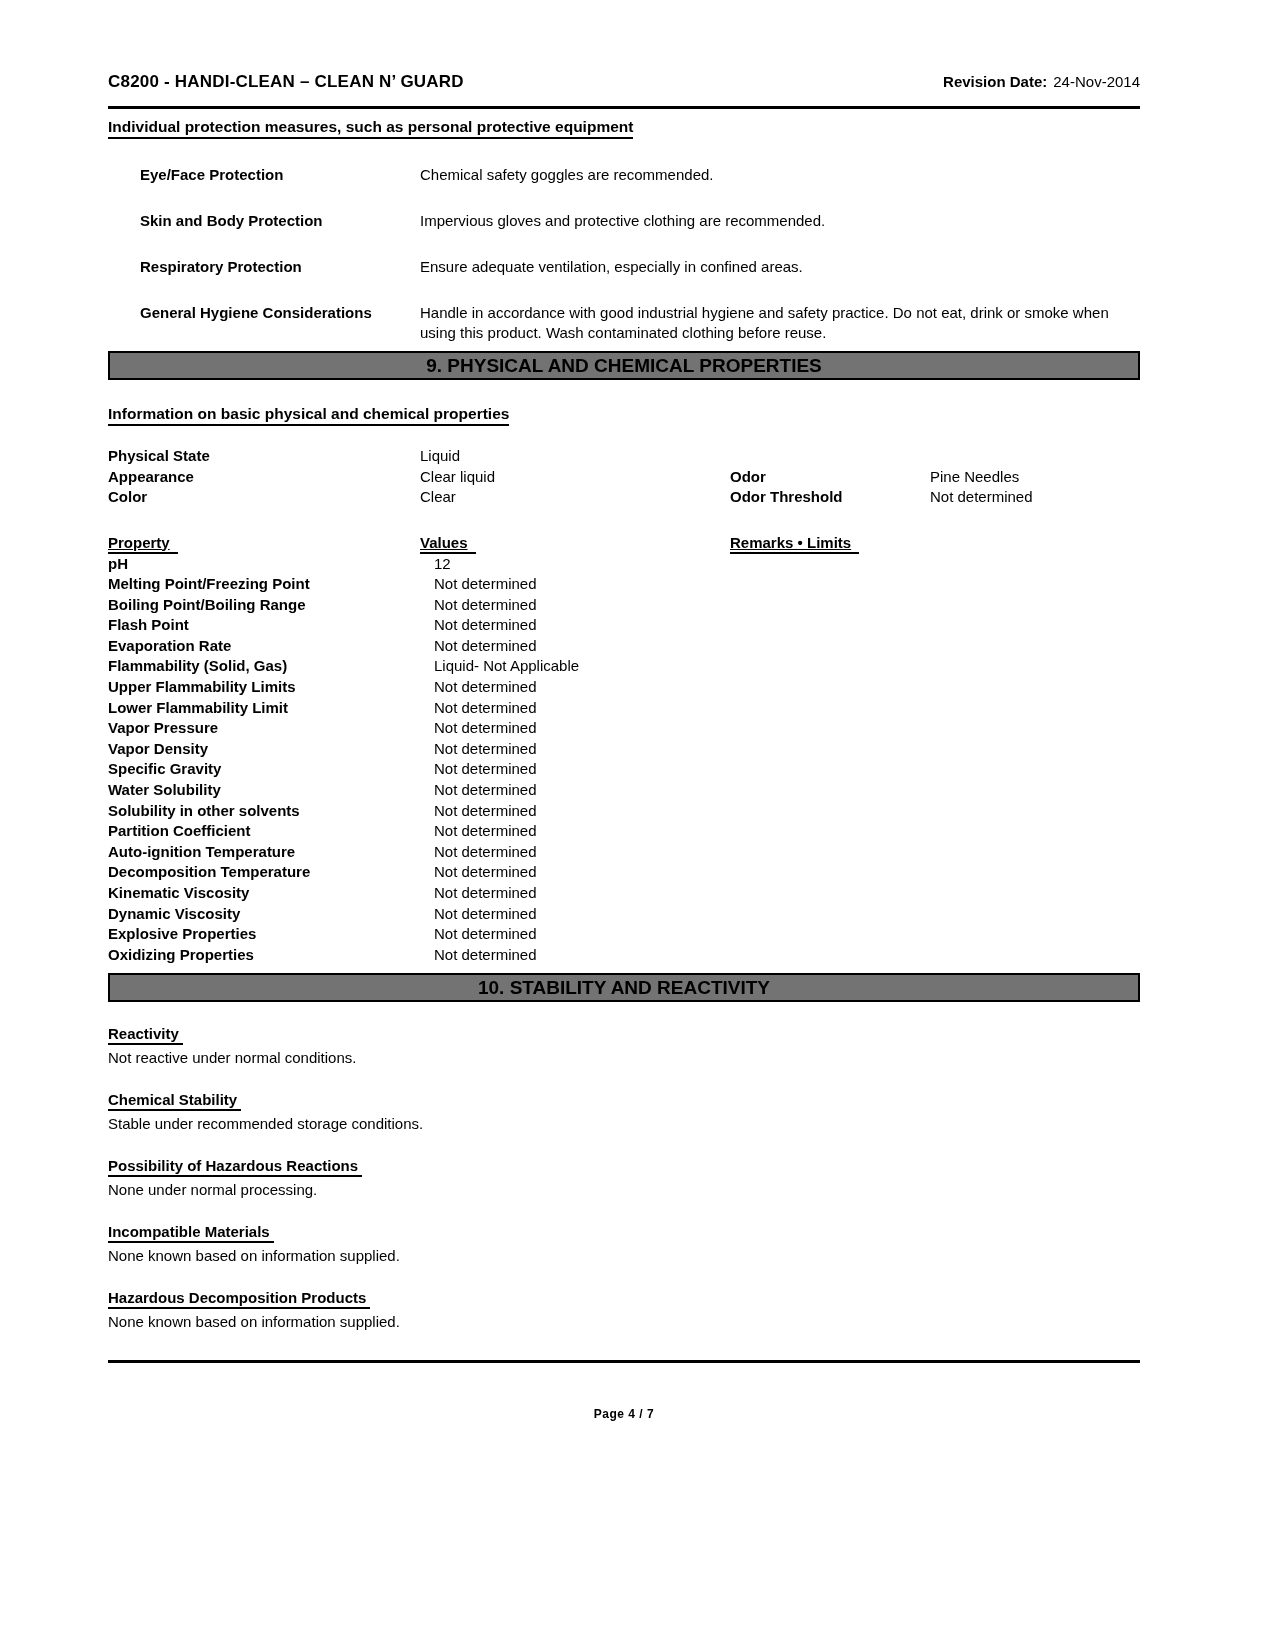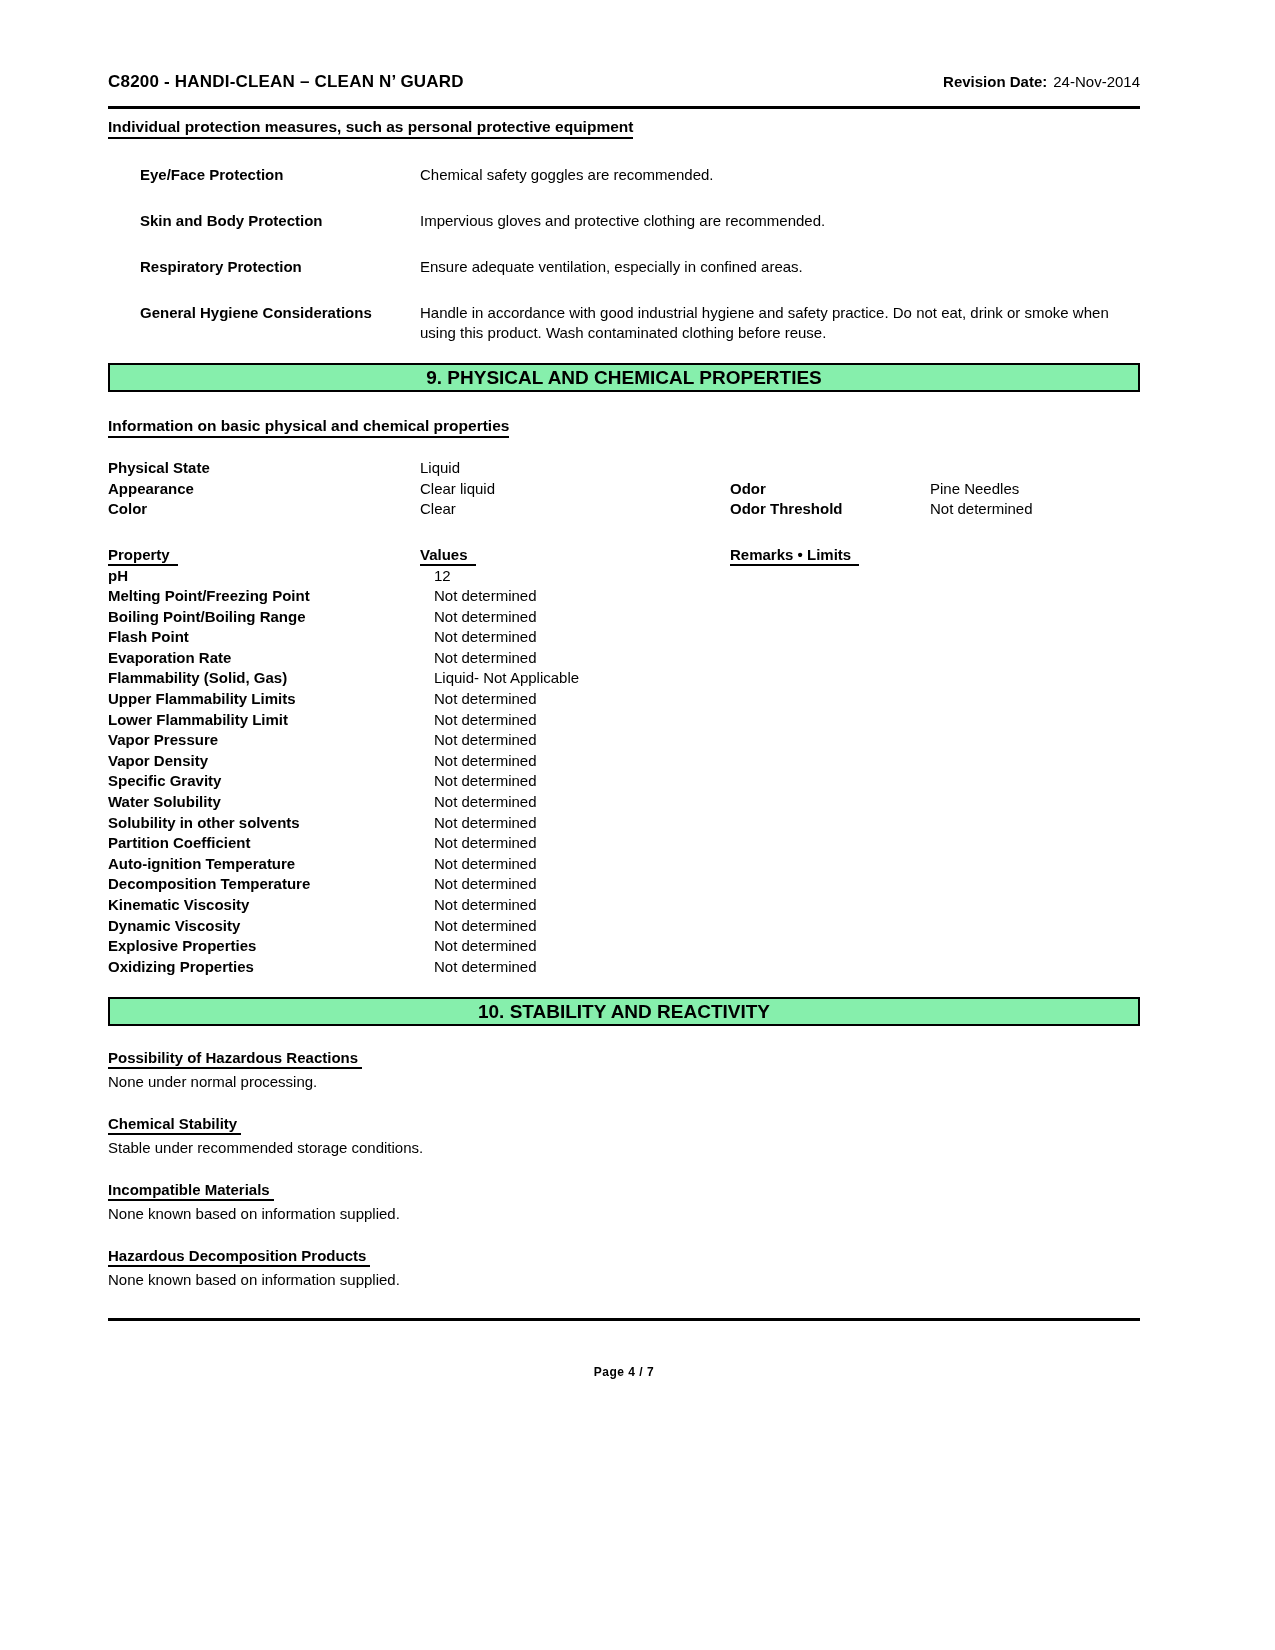--- a/index.html
+++ b/index.html
@@ -34,43 +34,43 @@
   }
   .protection-heading { margin-top: 8px; }
 
   
   .p-item { display: flex; margin-top: 26px; font-size: 15px; line-height: 20px; }
   .p-label { margin-left: 32px; width: 280px; font-weight: bold; flex-shrink: 0; }
   .p-value { flex: 1; }
 
   
   .section-bar {
-    margin-top: 20px;
+    margin-top: 8px;
     height: 29px;
-    background: #86efac;
+    background: #737373;
     border: 2px solid #000;
     text-align: center;
     font-size: 19px;
     font-weight: bold;
     line-height: 25px;
   }
 
   .subheading { margin-top: 24px; }
 
   
   .state-table { margin-top: 20px; font-size: 15px; }
   .state-row { display: flex; line-height: 20.5px; }
   .st-label  { width: 312px; font-weight: bold; flex-shrink: 0; }
   .st-value  { width: 310px; flex-shrink: 0; }
   .st-label2 { width: 200px; font-weight: bold; flex-shrink: 0; }
   .st-value2 { flex: 1; }
 
   
   .prop-table { margin-top: 24px; font-size: 15px; }
-  .prop-header { display: flex; line-height: 21px; margin-bottom: 1px; }
+  .prop-header { display: flex; line-height: 21px; margin-bottom: 1px; text-decoration: underline; }
   .ph-col { font-weight: bold; border-bottom: 2px solid #000; padding-bottom: 1px; padding-right: 8px; align-self: flex-start; }
   .ph-wrap1 { width: 312px; flex-shrink: 0; }
   .ph-wrap2 { width: 310px; flex-shrink: 0; }
   .prop-row { display: flex; line-height: 20.6px; gap: 14px; }
   .pr-name  { width: 312px; font-weight: bold; flex-shrink: 0; }
   .pr-value { width: 310px; flex-shrink: 0; }
 
   
   .subsections { margin-top: 4px; font-size: 15px; }
   .sub { margin-top: 22px; }
@@ -270,31 +270,35 @@
           <div class="pr-name">Oxidizing Properties</div>
           <div class="pr-value">Not determined</div>
         </div>
       </div>
   </div>
 
   <div class="section-bar">10. STABILITY AND REACTIVITY</div>
 
   <div class="subsections">
 
+      <div class="sub">
+        <div><span class="sub-head">Reactivity</span></div>
+        <div class="sub-text">Not reactive under normal conditions.</div>
+      </div>
+
+      <div class="sub">
+        <div><span class="sub-head">Chemical Stability</span></div>
+        <div class="sub-text">Stable under recommended storage conditions.</div>
+      </div>
 
       <div class="sub">
         <div><span class="sub-head">Possibility of Hazardous Reactions</span></div>
         <div class="sub-text">None under normal processing.</div>
       </div>
 
-      <div class="sub">
-        <div><span class="sub-head">Chemical Stability</span></div>
-        <div class="sub-text">Stable under recommended storage conditions.</div>
-      </div>
-
 
       <div class="sub">
         <div><span class="sub-head">Incompatible Materials</span></div>
         <div class="sub-text">None known based on information supplied.</div>
       </div>
 
       <div class="sub">
         <div><span class="sub-head">Hazardous Decomposition Products</span></div>
         <div class="sub-text">None known based on information supplied.</div>
       </div>

